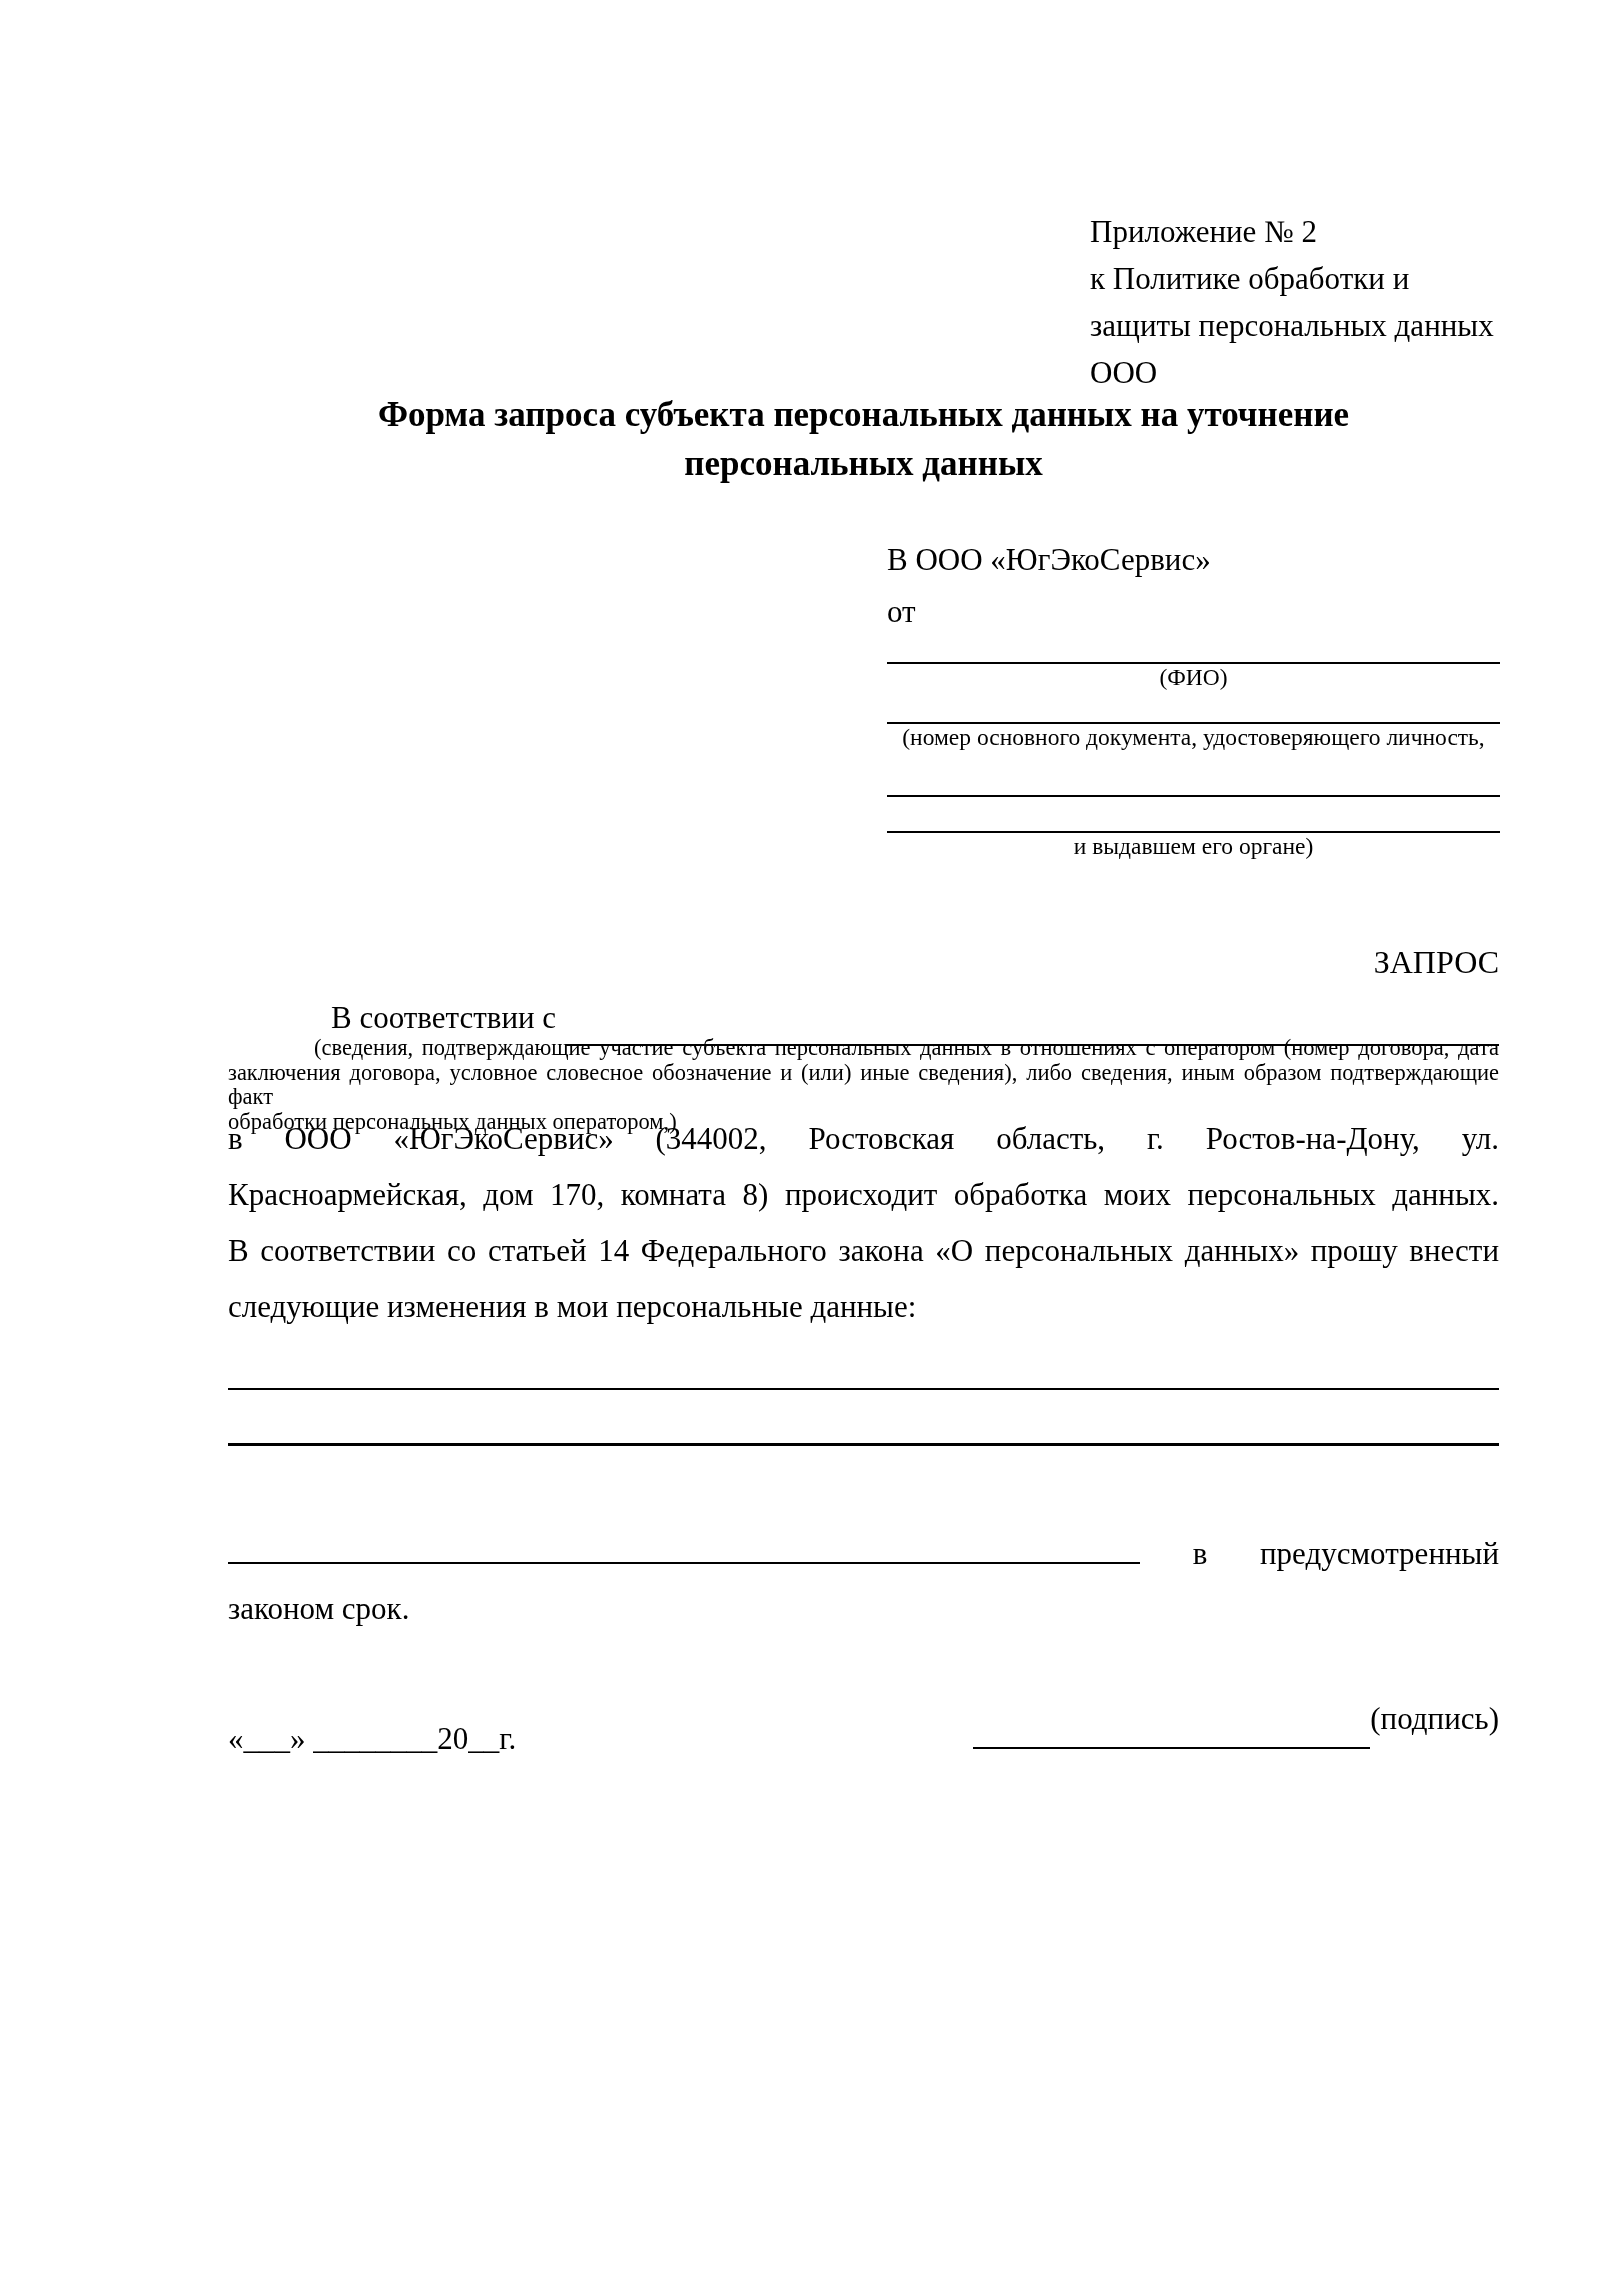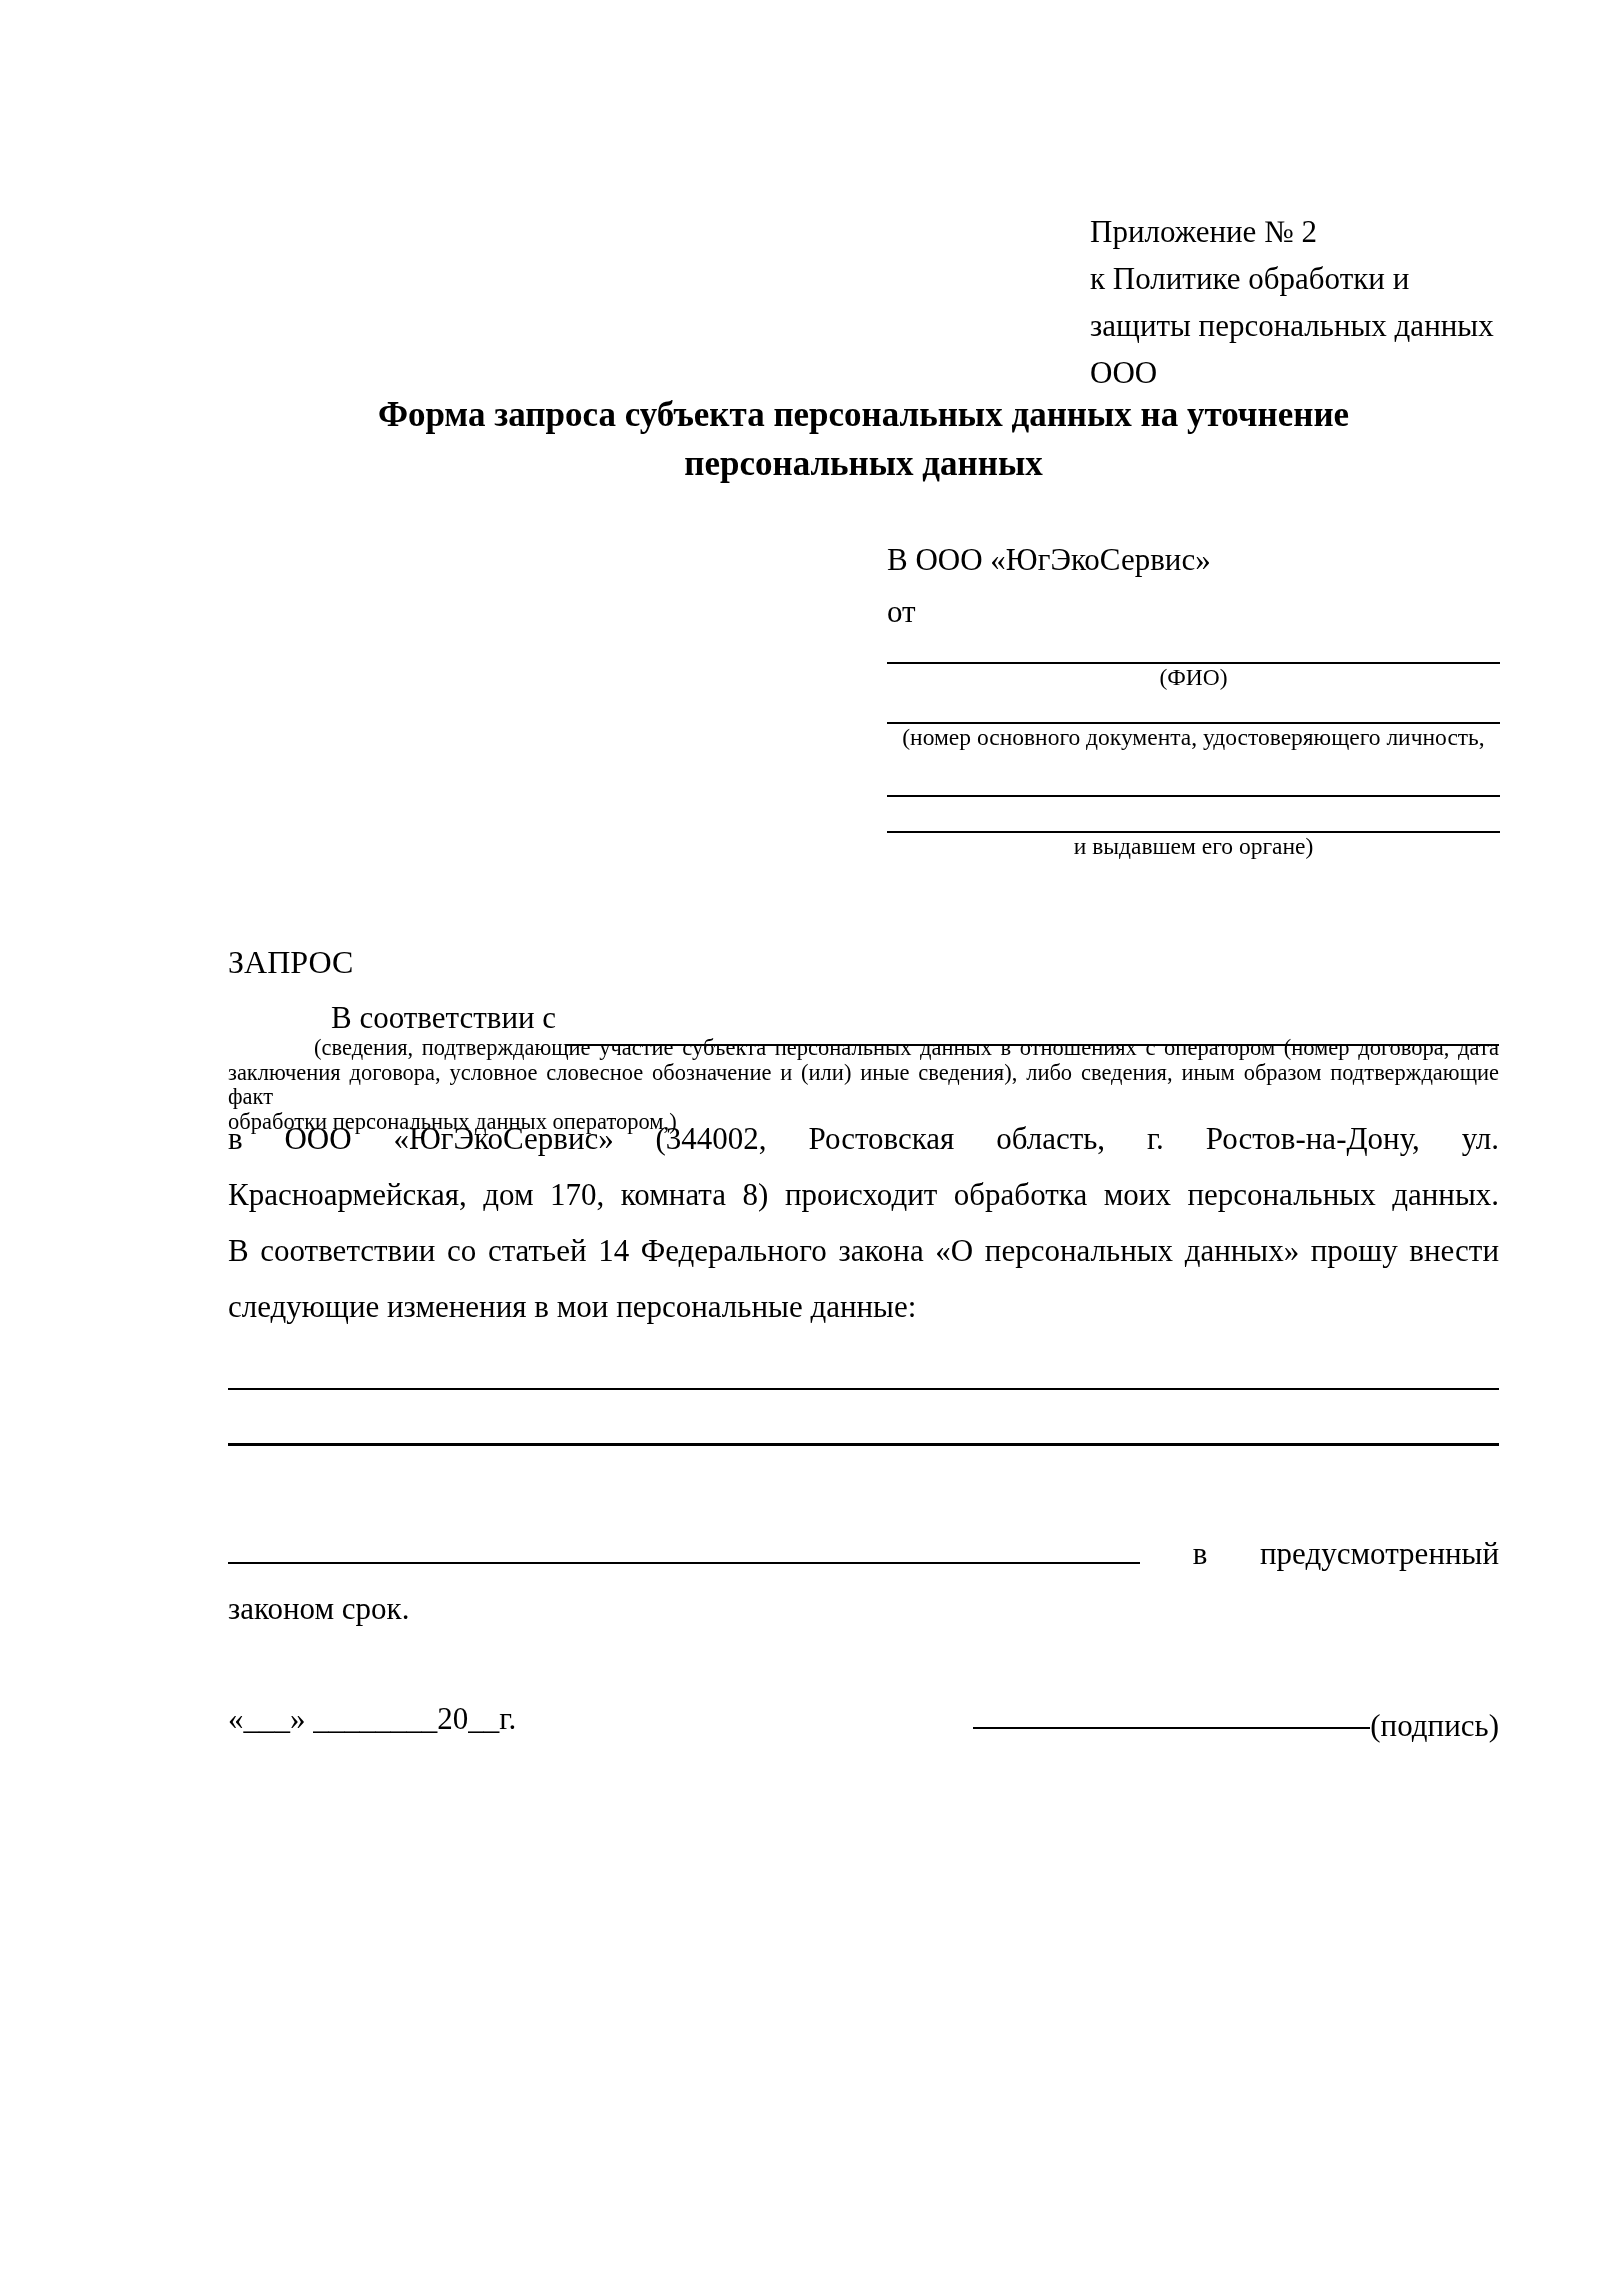--- a/index.html
+++ b/index.html
@@ -27,21 +27,21 @@
   .addr { position:absolute; left:887px; width:613px; top:534px; }
   .addr-l1, .addr-l2 { line-height:52px; }
   .fld-line { border-bottom:2.9px solid #000; }
   .fld-cap  { text-align:center; font-size:23.5px; line-height:26.5px; }
   .addr-fields .fld:nth-child(1) .fld-line { height:23.5px; }
   .addr-fields .fld:nth-child(2) .fld-line { height:32px; }
   .addr-fields .fld:nth-child(3) .fld-line { height:44px; }
   .addr-fields .fld:nth-child(4) .fld-line { height:34px; }
 
   
-  .zapros { position:absolute; left:228px; width:1271px; top:943px; text-align:left; font-size:32px; line-height:39px; }
+  .zapros { position:absolute; left:228px; width:1271px; top:943px; text-align:right; font-size:32px; line-height:39px; }
 
   
   .accord { position:absolute; left:228px; width:1271px; top:995px; display:flex; align-items:flex-end; line-height:45px; }
   .accord-lead { white-space:nowrap; padding-left:103px; }
   .accord-blank { flex:1; margin-left:9.8px; height:0; border-bottom:2.9px solid #000; margin-bottom:-5.9px; }
 
   
   .fine { position:absolute; left:228px; width:1271px; top:1036px; font-size:22.5px; line-height:24.5px; }
   .fine .fine-line { text-align:justify; text-align-last:justify; }
   .fine .fine-line:first-child { text-indent:86px; }
@@ -69,21 +69,21 @@
   }
   .addr-row-blank { width:912px; height:0; border-bottom:2.9px solid #000; margin-bottom:-5.9px; }
 
   .closing { position:absolute; left:228px; top:1584px; line-height:49px; }
 
   
   .footer {
     position:absolute; left:228px; width:1271px; top:1694px;
     display:flex; justify-content:space-between; align-items:baseline; line-height:49px;
   }
-  .sig-group { display:flex; align-items:center; }
+  .sig-group { display:flex; align-items:flex-end; }
   .sig-blank { width:397px; height:0; border-bottom:2.9px solid #000; margin-bottom:-5.9px; }
 </style>
 </head>
 <body>
 
 <div class="page">
 
   <div class="hdr">
       <div class="hdr-line">Приложение № 2</div>
       <div class="hdr-line">к Политике обработки и</div>

